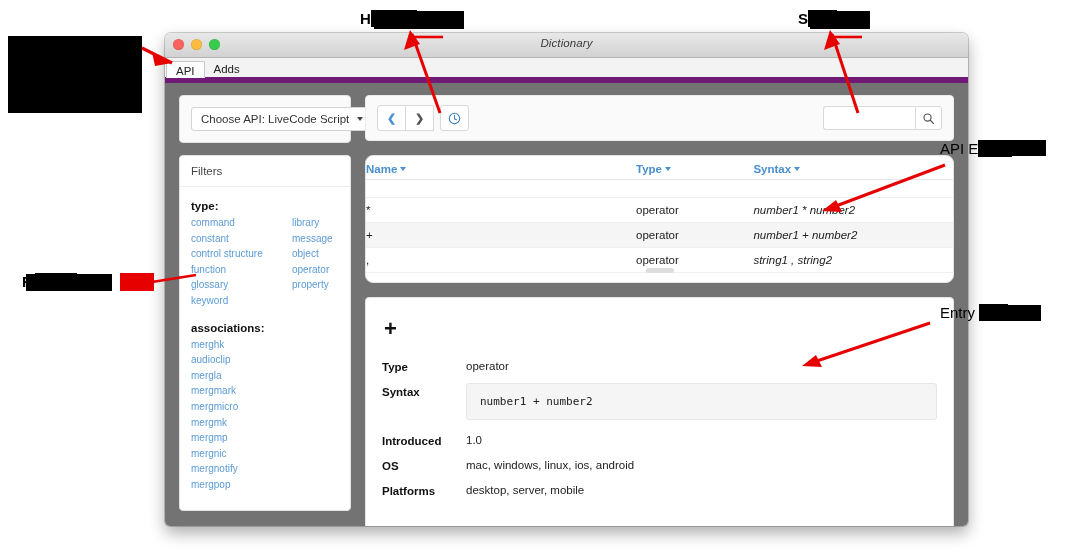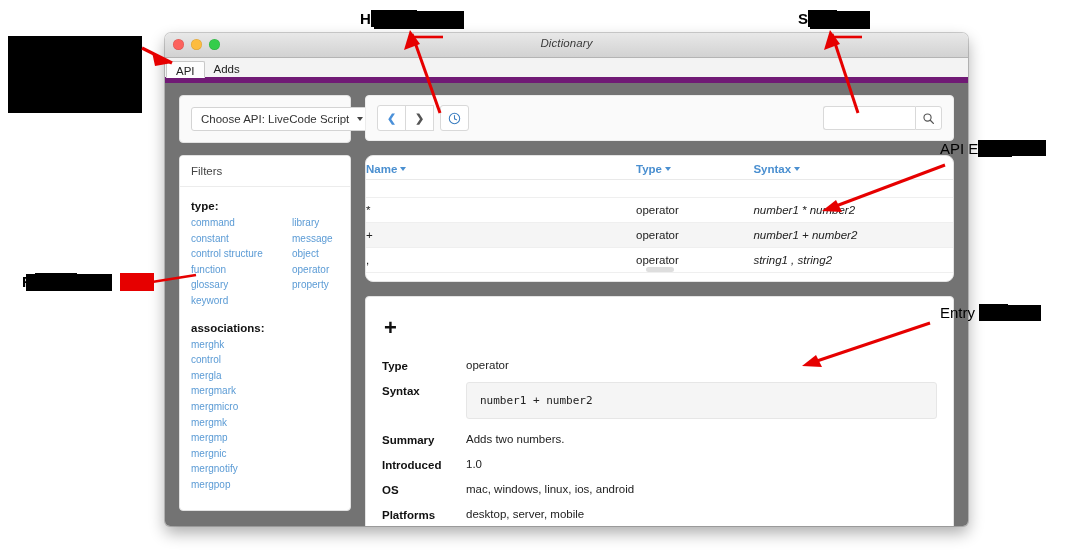--- a/index.html
+++ b/index.html
@@ -484,21 +484,21 @@
               <div class="flink">object</div>
               <div class="flink">operator</div>
               <div class="flink">property</div>
             </div>
           </div>
 
           <div class="grp-title second">associations:</div>
           <div class="link-cols">
             <div>
               <div class="flink">merghk</div>
-              <div class="flink">control</div>
+              <div class="flink">audioclip</div>
               <div class="flink">mergla</div>
               <div class="flink">mergmark</div>
               <div class="flink">mergmicro</div>
               <div class="flink">mergmk</div>
               <div class="flink">mergmp</div>
               <div class="flink">mergnic</div>
               <div class="flink">mergnotify</div>
               <div class="flink">mergpop</div>
             </div>
           </div>
@@ -583,24 +583,20 @@
         <div class="drow spaced">
           <div class="dlabel">Type</div>
           <div class="dval">operator</div>
         </div>
 
         <div class="drow tall">
           <div class="dlabel">Syntax</div>
           <div class="syntax-box">number1 + number2</div>
         </div>
 
-        <div class="drow spaced">
-          <div class="dlabel">Summary</div>
-          <div class="dval">Adds two numbers.</div>
-        </div>
 
         <div class="drow spaced">
           <div class="dlabel">Introduced</div>
           <div class="dval">1.0</div>
         </div>
 
         <div class="drow spaced">
           <div class="dlabel">OS</div>
           <div class="dval">mac, windows, linux, ios, android</div>
         </div>

